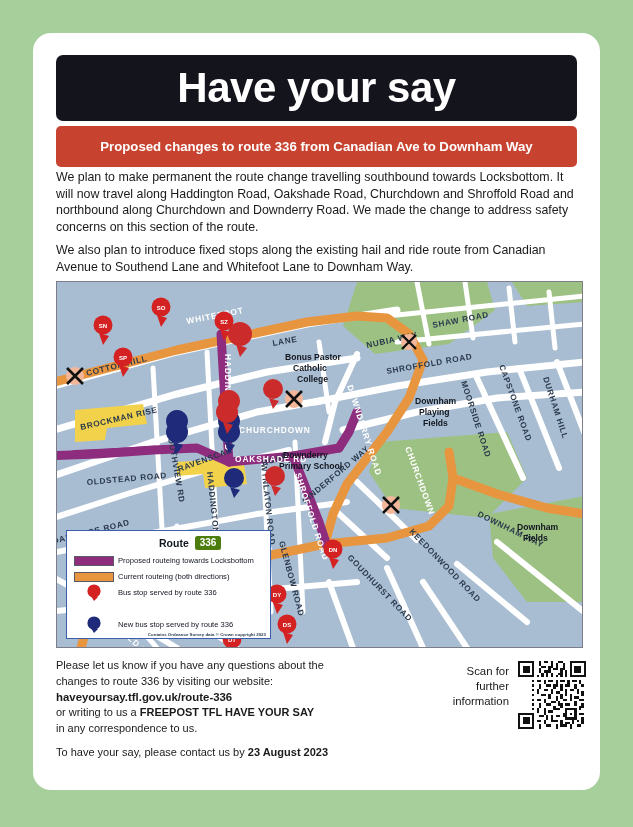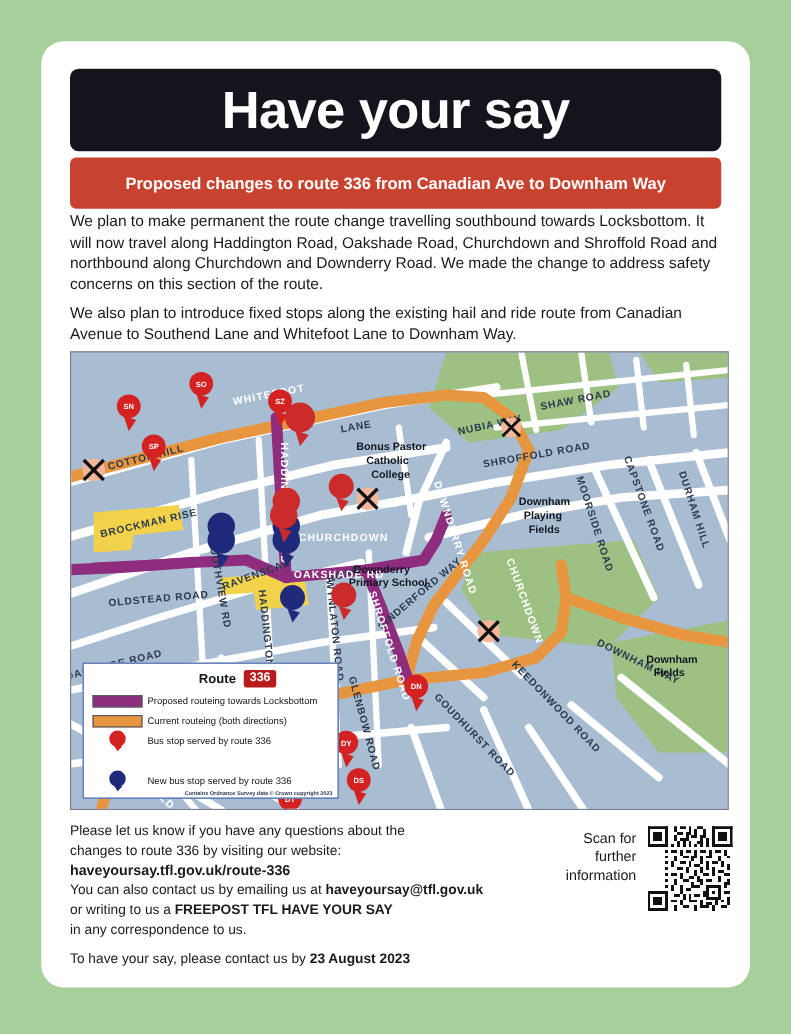--- a/index.html
+++ b/index.html
@@ -89,21 +89,21 @@
     border: 1.6px solid #3a5ea8;
   }
   #legend .lg-head {
     position: absolute; left: 51px; top: 5px;
     display: flex; align-items: center; gap: 6px;
   }
   #legend .lg-head .lbl {
     font-size: 10.5px; font-weight: bold; color: #11161f; padding-left: 41px;
   }
   #legend .lg-head .badge {
-    background: #b91c1c; color: #fff;
+    background: #4d7c0f; color: #fff;
     font-size: 10px; font-weight: bold;
     padding: 1px 5px 1.5px; border-radius: 2.5px;
   }
   .lg-row {
     position: absolute; left: 6px; width: 197px; height: 15px;
     display: flex; align-items: center;
   }
   .lg-row .sw { width: 42px; flex: 0 0 42px; display: flex; align-items: center; justify-content: center; }
   .lg-row .tx { font-size: 7.6px; color: #11161f; padding-left: 3px; }
   .bar { width: 40px; height: 10px; }
@@ -383,21 +383,20 @@
         </div>
 
         <div class="credit">Contains Ordnance Survey data © Crown copyright 2023</div>
       </div>
     </div>
 
     <div id="footer">
       <p>Please let us know if you have any questions about the</p>
       <p>changes to route 336 by visiting our website:</p>
       <p class="url">haveyoursay.tfl.gov.uk/route-336</p>
-      <p><span>You can also contact us by emailing us at </span><b>haveyoursay@tfl.gov.uk</b></p>
       <p><span>or writing to us a </span><b>FREEPOST TFL HAVE YOUR SAY</b></p>
       <p>in any correspondence to us.</p>
       <p class="deadline"><span>To have your say, please contact us by </span><b>23 August 2023</b></p>
     </div>
 
     <div id="scan-block">
       <div id="scan-text">Scan for further information</div>
       <div id="qr">
         <svg width="68" height="68" viewBox="0 0 29 29" shape-rendering="crispEdges">
           <rect width="29" height="29" fill="#fff"></rect>

